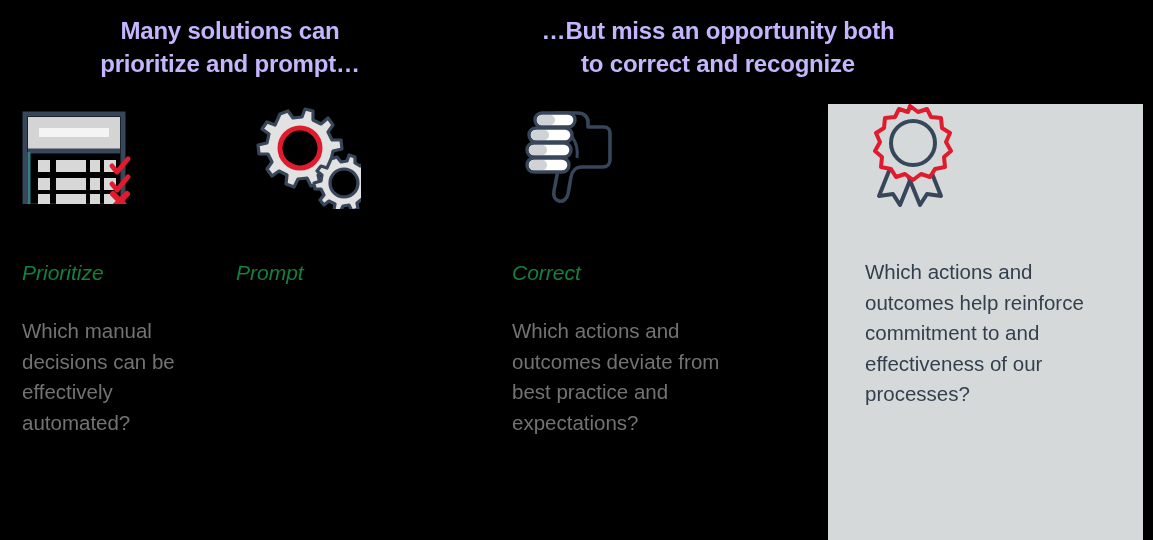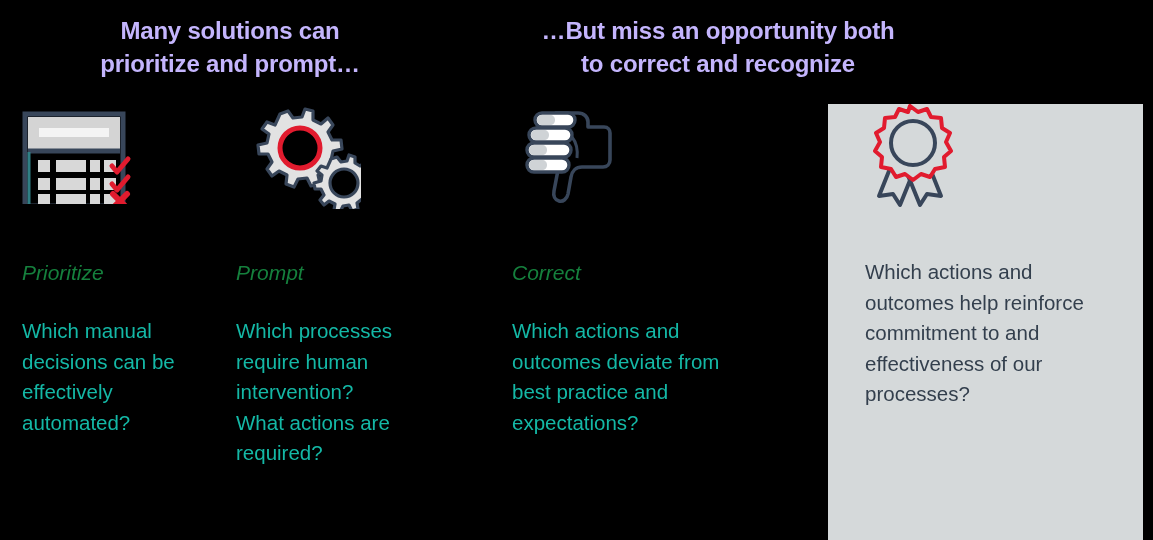--- a/index.html
+++ b/index.html
@@ -61,21 +61,21 @@
     font-style: italic;
     color: #15803d;
     line-height: 1;
     margin-top: 38px;
   }
 
   .col-body {
     margin-top: 33px;
     font-size: 20.5px;
     line-height: 1.49;
-    color: #14b8a6;
+    color: #737373;
     white-space: pre-line;
   }
   .col-3 .col-body { color: #333f4d; }
 
   svg { display: block; }
 </style>
 </head>
 <body>
 
 <div class="highlight-panel"></div>
@@ -124,25 +124,20 @@
     <svg width="125" height="105" viewBox="0 0 125 105">
 
       <path d="M44,10 L52,7 L57,14 L66,13 L69,5 L77,7 L77,16 L85,20 L92,14 L97,21 L92,28 L96,36 L105,36 L106,45 L97,47 L95,56 L102,61 L97,68 L89,65 L82,71 L84,80 L75,82 L71,74 L62,75 L58,83 L50,80 L51,71 L43,67 L36,72 L31,65 L36,58 L32,50 L23,50 L22,41 L31,39 L33,30 L26,25 L31,18 L39,21 Z" fill="#e2e2e2" stroke="#38465a" stroke-width="3.2" stroke-linejoin="round"></path>
       <circle cx="64" cy="44" r="20" fill="#000000" stroke="#e11b2e" stroke-width="5"></circle>
 
       <path d="M95,55 L101,53 L105,58 L111,57 L113,51 L119,53 L119,59 L124,62 L129,58 L133,63 L129,68 L132,74 L138,74 L139,80 L132,82 L131,88 L136,92 L132,97 L126,95 L121,99 L122,105 L116,107 L113,101 L107,102 L104,108 L98,106 L99,100 L93,97 L88,101 L84,96 L88,91 L85,85 L79,85 L78,79 L85,77 L86,71 L81,67 L85,62 L91,64 Z" fill="#e2e2e2" stroke="#38465a" stroke-width="3.2" stroke-linejoin="round"></path>
       <circle cx="108" cy="79" r="14" fill="#000000" stroke="#38465a" stroke-width="3.2"></circle>
     </svg>
   </div>
   <div class="col-label">Prompt</div>
-  <div class="col-body">Which processes
-require human
-intervention?
-What actions are
-required?</div>
 </div>
 
 <div class="column col-2">
   <div class="icon-slot">
     <svg width="105" height="100" viewBox="0 0 105 100">
 
       <path d="M44,9 L66,9 C72,9 76,13 76,18 L76,23 L92,23 C96,23 98,26 98,29 L98,56 C98,60 95,63 91,63 L70,63 C64,63 60,67 59,73 L56,90 C55,95 51,98 47,97 C43,96 41,92 42,87 L46,66 C46,63 44,61 41,61 L33,61 Z" fill="none" stroke="#38465a" stroke-width="3.6" stroke-linejoin="round"></path>
 
       <g fill="none" stroke="#38465a" stroke-width="3.4">
         <path d="M30,9 L56,9 C60,9 63,12 63,16 C63,20 60,23 56,23 L30,23 C26,23 23,20 23,16 C23,12 26,9 30,9 Z" fill="#ffffff"></path>

